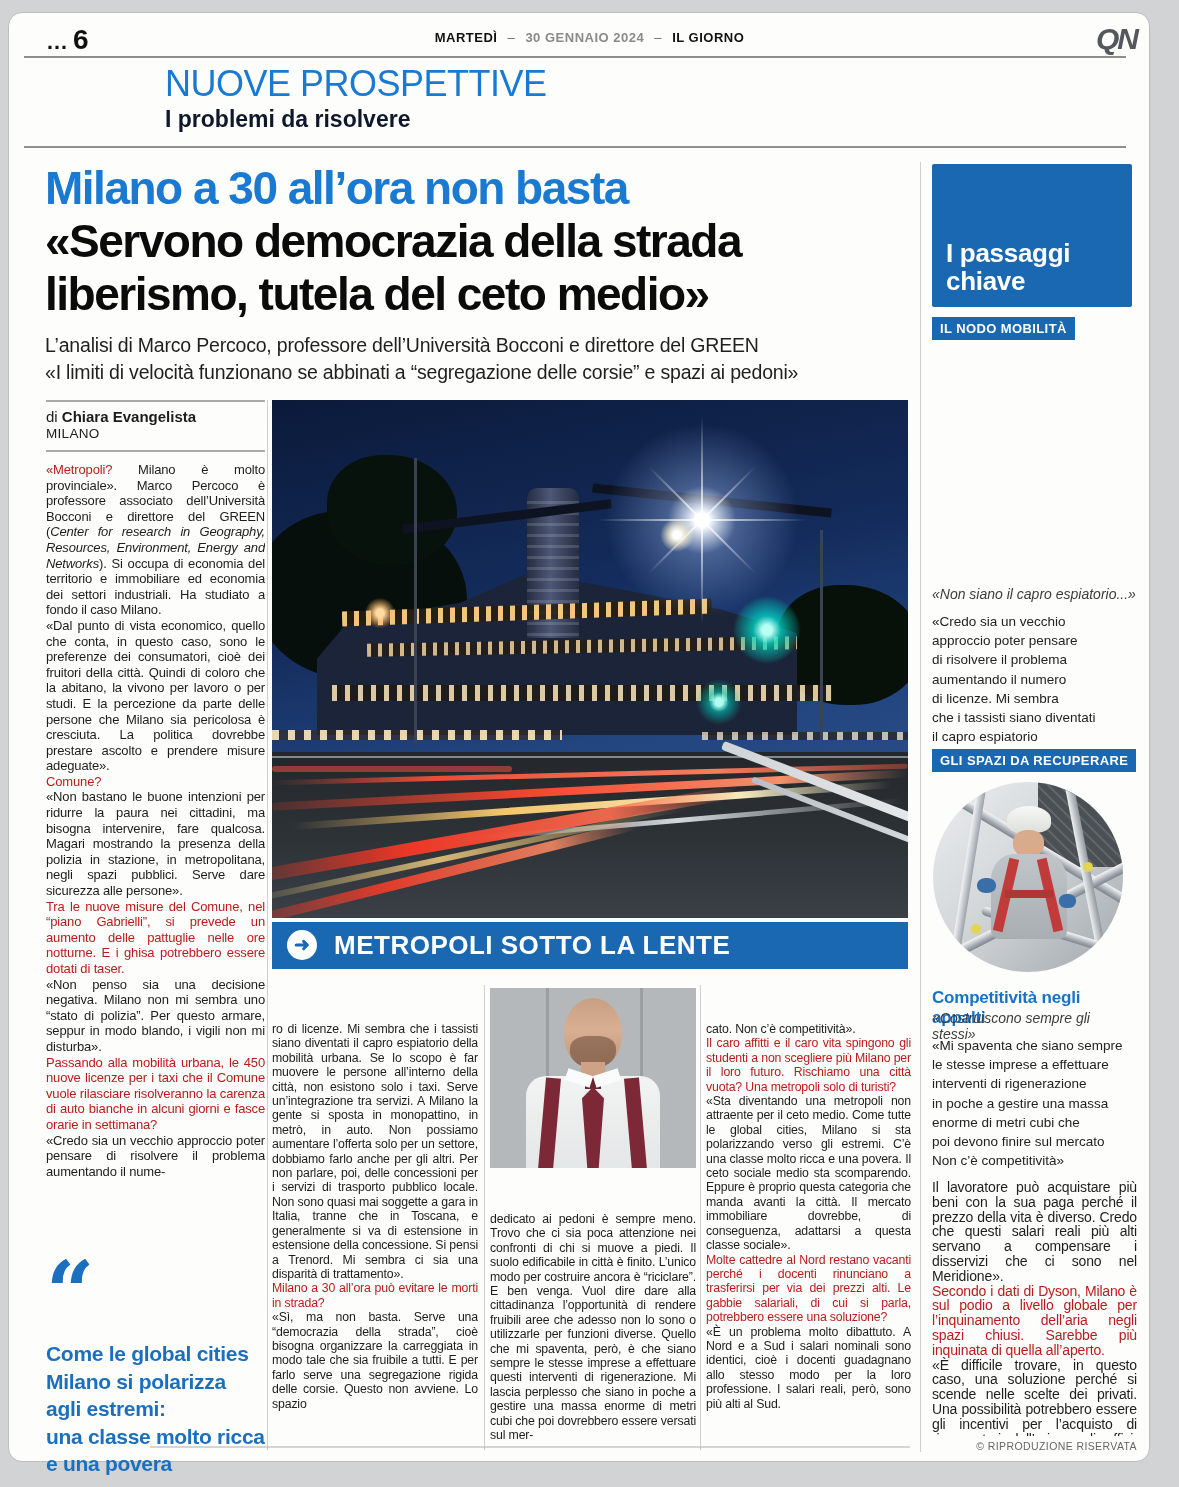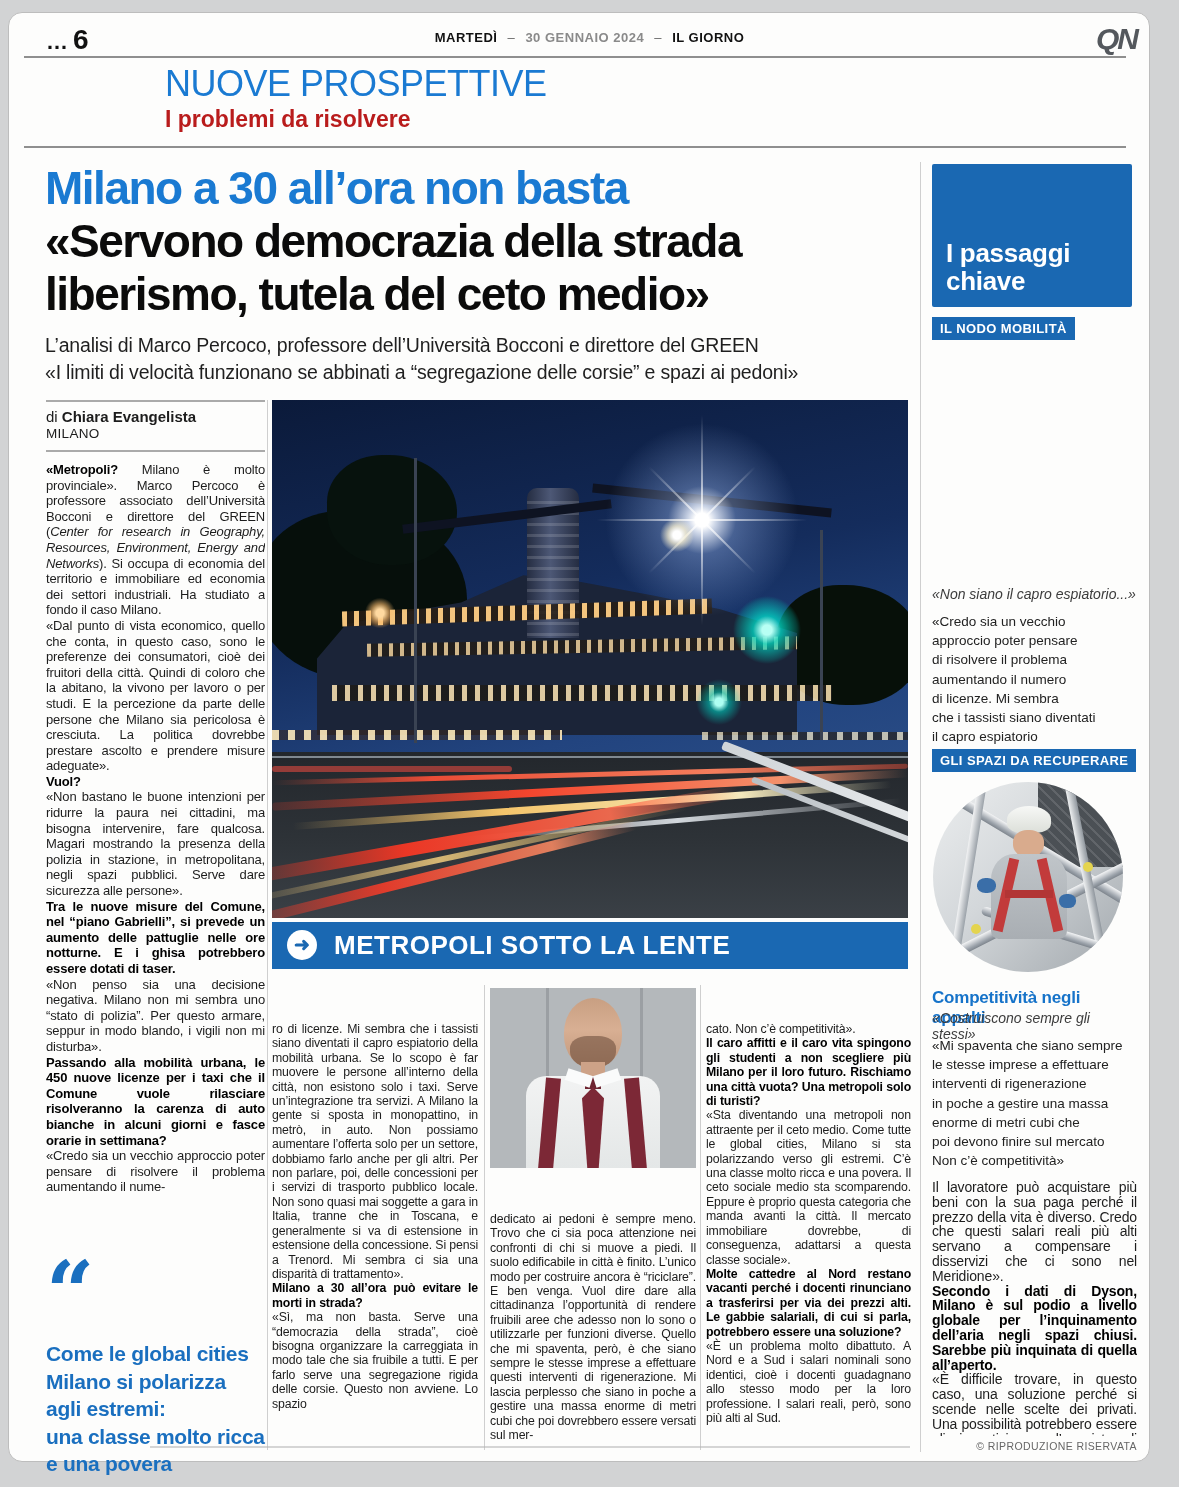--- a/index.html
+++ b/index.html
@@ -12,36 +12,36 @@
 
   .pagenum-dots{font-size:22px;font-weight:bold;letter-spacing:1px;color:#111;}
   .pagenum{font-size:28px;font-weight:bold;color:#111;margin-left:4px;}
   .dateline{left:0;top:30px;width:1179px;text-align:center;font-size:13px;letter-spacing:.5px;}
   .dl-b{font-weight:bold;color:#111;}
   .dl-sep{color:#666;margin:0 6px;}
   .dl-date{color:#8a8a8a;font-weight:600;}
   .qn{font-size:30px;font-weight:bold;font-style:italic;color:#54585d;letter-spacing:-2px;}
 
   .kicker{font-size:36px;font-weight:normal;color:#1a7ad2;letter-spacing:-.5px;}
-  .subkicker{font-size:23px;font-weight:bold;color:#b91c1c;}
+  .subkicker{font-size:23px;font-weight:bold;color:#0f172a;}
 
   .hl{font-size:46px;line-height:53px;font-weight:bold;letter-spacing:-1.5px;}
   .hl-blue{color:#1a7ad2;}
   .hl-black{color:#0b0b0b;}
   .deck{font-size:19.5px;line-height:26.5px;color:#1f1f1f;letter-spacing:-.2px;}
 
   .byline-prefix{font-size:15px;}
   .byline-name{font-size:15px;font-weight:bold;}
   .byline-city{font-size:13.5px;letter-spacing:.3px;}
 
   .body-txt{font-size:13px;line-height:15.6px;text-align:justify;color:#1d1d1d;letter-spacing:-.15px;}
   .body-txt p{margin:0;}
   .body-sm{font-size:12.3px;line-height:14.4px;text-align:justify;color:#1d1d1d;letter-spacing:-.15px;margin-top:34px;}
   .body-sm p{margin:0;}
-  .bq{font-weight:bold;color:#000000;}
+  .bq{font-weight:normal;color:#b91c1c;}
   .it{font-style:italic;}
 
   .ml{white-space:pre-line;}
 
   .quote-mark{font-size:84px;line-height:60px;font-weight:bold;color:#1a6fbf;font-family:"DejaVu Serif", serif;}
   .pullquote{font-size:21px;line-height:27.5px;font-weight:bold;color:#1a6fbf;letter-spacing:-.3px;}
 
   .photo{overflow:hidden;background:#101c38;}
   .cap-band{background:#1a68b2;}
   .cap-circle{width:30px;height:30px;border-radius:50%;background:#fff;text-align:center;
@@ -110,21 +110,21 @@
   <div class="abs rule" style="left:46px;top:400px;width:219px;height:1.5px;background:#aaa;"></div>
   <div class="abs" style="left:46px;top:408px;">
     <span class="byline-prefix">di </span><span class="byline-name">Chiara Evangelista</span>
     <div class="byline-city">MILANO</div>
   </div>
   <div class="abs rule" style="left:46px;top:450px;width:219px;height:1.5px;background:#aaa;"></div>
 
   <div class="abs body-txt" style="left:46px;top:462px;width:219px;height:788px;overflow:hidden;">
     <p><span class="bq">«Metropoli?</span><span> Milano è molto provinciale». Marco Percoco è professore associato dell’Università Bocconi e direttore del GREEN (</span><span class="it">Center for research in Geography, Resources, Environment, Energy and Networks</span><span>). Si occupa di economia del territorio e immobiliare ed economia dei settori industriali. Ha studiato a fondo il caso Milano.</span></p>
     <p>«Dal punto di vista economico, quello che conta, in questo caso, sono le preferenze dei consumatori, cioè dei fruitori della città. Quindi di coloro che la abitano, la vivono per lavoro o per studi. E la percezione da parte delle persone che Milano sia pericolosa è cresciuta. La politica dovrebbe prestare ascolto e prendere misure adeguate».</p>
-    <p class="bq">Vuol?</p>
+    <p class="bq">Comune?</p>
     <p>«Non bastano le buone intenzioni per ridurre la paura nei cittadini, ma bisogna intervenire, fare qualcosa. Magari mostrando la presenza della polizia in stazione, in metropolitana, negli spazi pubblici. Serve dare sicurezza alle persone».</p>
     <p class="bq">Tra le nuove misure del Comune, nel “piano Gabrielli”, si prevede un aumento delle pattuglie nelle ore notturne. E i ghisa potrebbero essere dotati di taser.</p>
     <p>«Non penso sia una decisione negativa. Milano non mi sembra uno “stato di polizia”. Per questo armare, seppur in modo blando, i vigili non mi disturba».</p>
     <p class="bq">Passando alla mobilità urbana, le 450 nuove licenze per i taxi che il Comune vuole rilasciare risolveranno la carenza di auto bianche in alcuni giorni e fasce orarie in settimana?</p>
     <p>«Credo sia un vecchio approccio poter pensare di risolvere il problema aumentando il nume-</p>
   </div>
 
   <div class="abs quote-mark" style="left:46px;top:1262px;">“</div>
   <div class="abs pullquote ml" style="left:46px;top:1340px;width:230px;">Come le global cities
 Milano si polarizza

